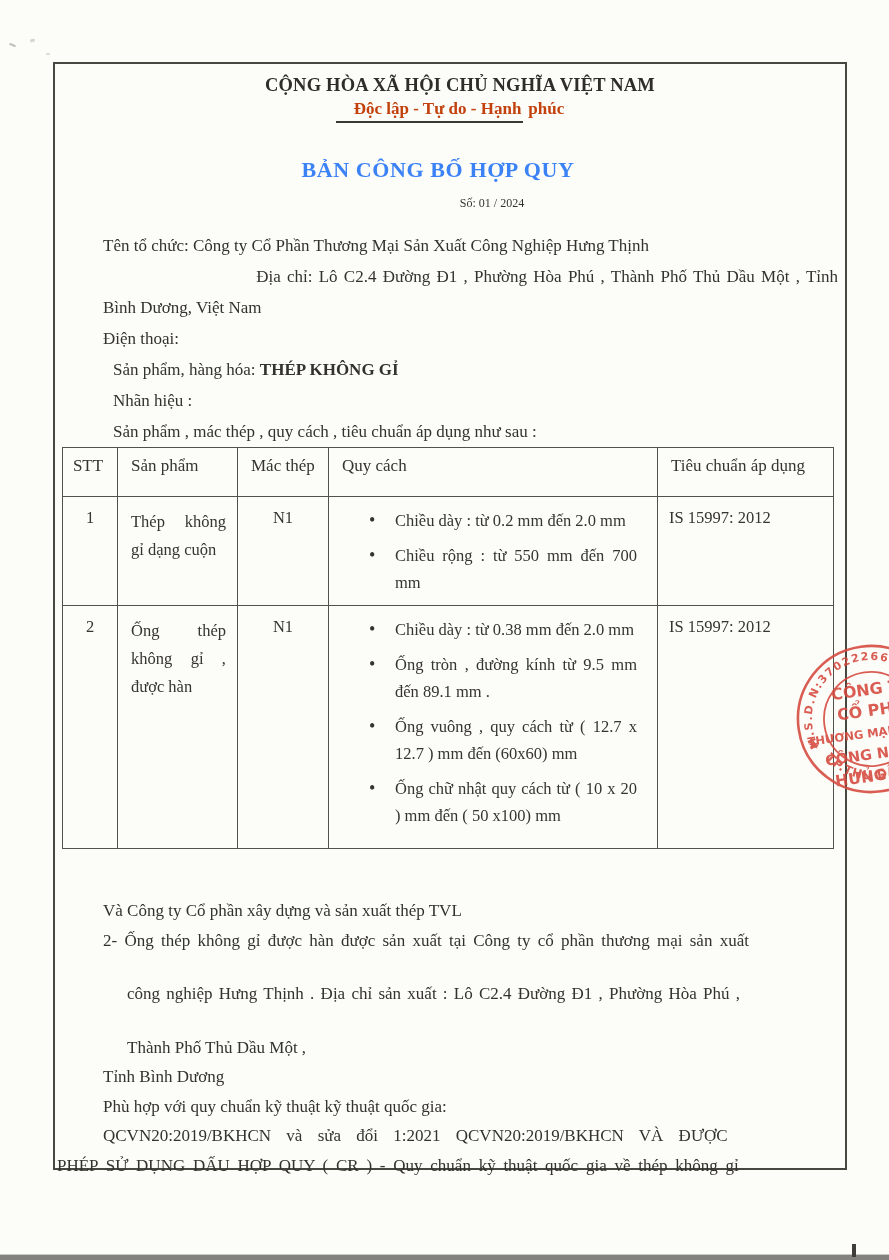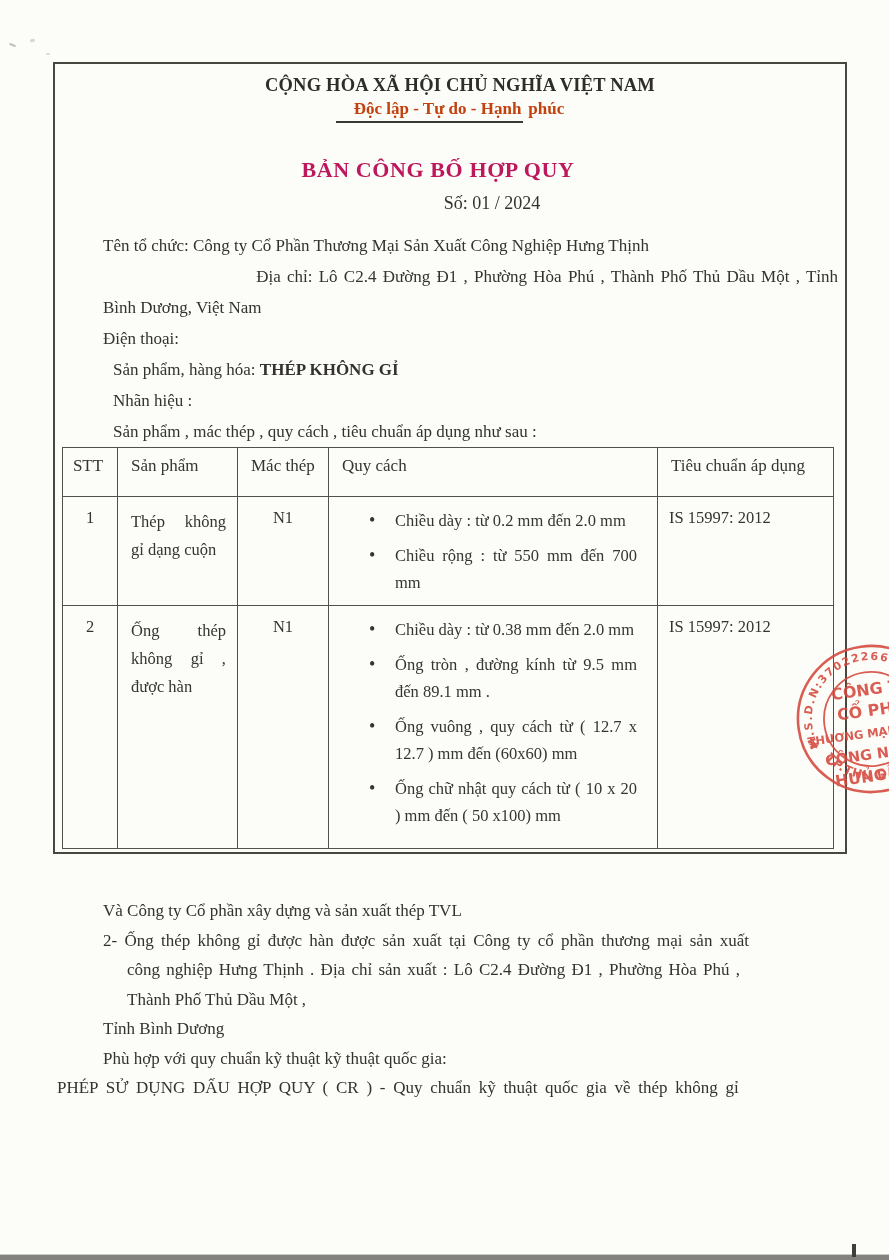--- a/index.html
+++ b/index.html
@@ -12,21 +12,21 @@
     color:#33322e;
   }
   
   .speck{position:absolute;background:#8f8f89;opacity:.55;border-radius:2px;}
   .speck.s1{left:9px;top:44px;width:7px;height:2px;transform:rotate(24deg);}
   .speck.s2{left:30px;top:39px;width:5px;height:3px;transform:rotate(-12deg);opacity:.35;}
   .speck.s3{left:46px;top:53px;width:4px;height:2px;opacity:.3;}
 
   .doc-border{
     position:absolute;left:53px;top:62px;
-    width:794px;height:792px;
+    width:794px;height:1108px;
     box-sizing:border-box;
     border:2px solid #47463f;
     padding-top:10px;
   }
 
   .nat-title{
     position:relative;left:10px;
     text-align:center;
     font-weight:bold;font-size:18.5px;line-height:23px;
     letter-spacing:.2px;color:#2e2d29;
@@ -40,27 +40,27 @@
     display:inline-block;
     padding:0 2px 0 18px;
     border-bottom:2.5px solid #3a3933;
   }
   .motto-tail{padding-left:5px;}
   .doc-title{
     position:relative;left:-12px;
     margin-top:33px;
     text-align:center;
     font-weight:bold;font-size:22px;line-height:27px;
-    letter-spacing:.6px;color:#be185d;
+    letter-spacing:.6px;color:#3b82f6;
   }
   .doc-number{
     position:relative;left:42px;
     margin-top:7px;
     text-align:center;
-    font-size:18px;line-height:26px;
+    font-size:12px;line-height:26px;
   }
 
   .info{margin:14px 7px 0 48px;font-size:17px;}
   .info-line{line-height:31px;}
   .ws2{word-spacing:2px;text-align:right;}
   .indent10{padding-left:10px;}
   .b{font-weight:bold;}
 
   
   table.spec{
@@ -95,21 +95,21 @@
   }
   ul.specs li::before{
     content:"\2022";
     position:absolute;left:-26px;top:0;
     font-size:18px;
   }
 
   
   .notes{margin:47px 7px 0 48px;font-size:17px;}
   .note-line{line-height:29.5px;text-align:left;}
-  .note-indent{padding-left:24px;}
+  .note-indent{padding-left:24px;margin-top:24px;}
   .qcvn1{word-spacing:11px;}
   .qcvn2{margin-left:-46px;word-spacing:3.5px;}
   .ws1{word-spacing:1.5px;}
   .ws3{word-spacing:3px;}
 
   
   .stamp{position:absolute;left:766px;top:614px;width:210px;height:210px;opacity:.88;}
   .stamp text{font-family:"DejaVu Sans","Liberation Sans",sans-serif;font-weight:bold;}
 
   
@@ -193,20 +193,21 @@
     </tbody>
       </table>
 
     <div class="notes">
       <div class="note-line">Và Công ty Cổ phần xây dựng và sản xuất thép TVL</div>
       <div class="note-line ws3">2-  Ống thép không gỉ được hàn được sản xuất tại Công ty cổ phần thương mại sản xuất</div>
       <div class="note-line note-indent ws2">công nghiệp Hưng Thịnh . Địa chỉ sản xuất : Lô C2.4 Đường Đ1 , Phường Hòa Phú ,</div>
       <div class="note-line note-indent">Thành Phố Thủ Dầu Một ,</div>
       <div class="note-line">Tỉnh Bình Dương</div>
       <div class="note-line">Phù hợp với quy chuẩn kỹ thuật kỹ thuật quốc gia:</div>
+      <div class="note-line qcvn1">QCVN20:2019/BKHCN và sửa đổi 1:2021 QCVN20:2019/BKHCN VÀ ĐƯỢC</div>
       <div class="note-line qcvn2">PHÉP SỬ DỤNG DẤU HỢP QUY ( CR ) -  Quy chuẩn kỹ thuật quốc gia về thép không gỉ</div>
     </div>
 
   </div>
 
   <svg class="stamp" viewBox="-105 -105 210 210" xmlns="http://www.w3.org/2000/svg">
     <g transform="rotate(-8)">
       <circle cx="0" cy="0" r="73" fill="none" stroke-width="2.6" stroke="#d5483c"></circle>
       <circle cx="0" cy="0" r="47" fill="none" stroke-width="1.8" stroke="#d5483c"></circle>
       <path id="arcTop" d="M -54 24 A 59 59 0 0 1 54 -24" fill="none"></path>

